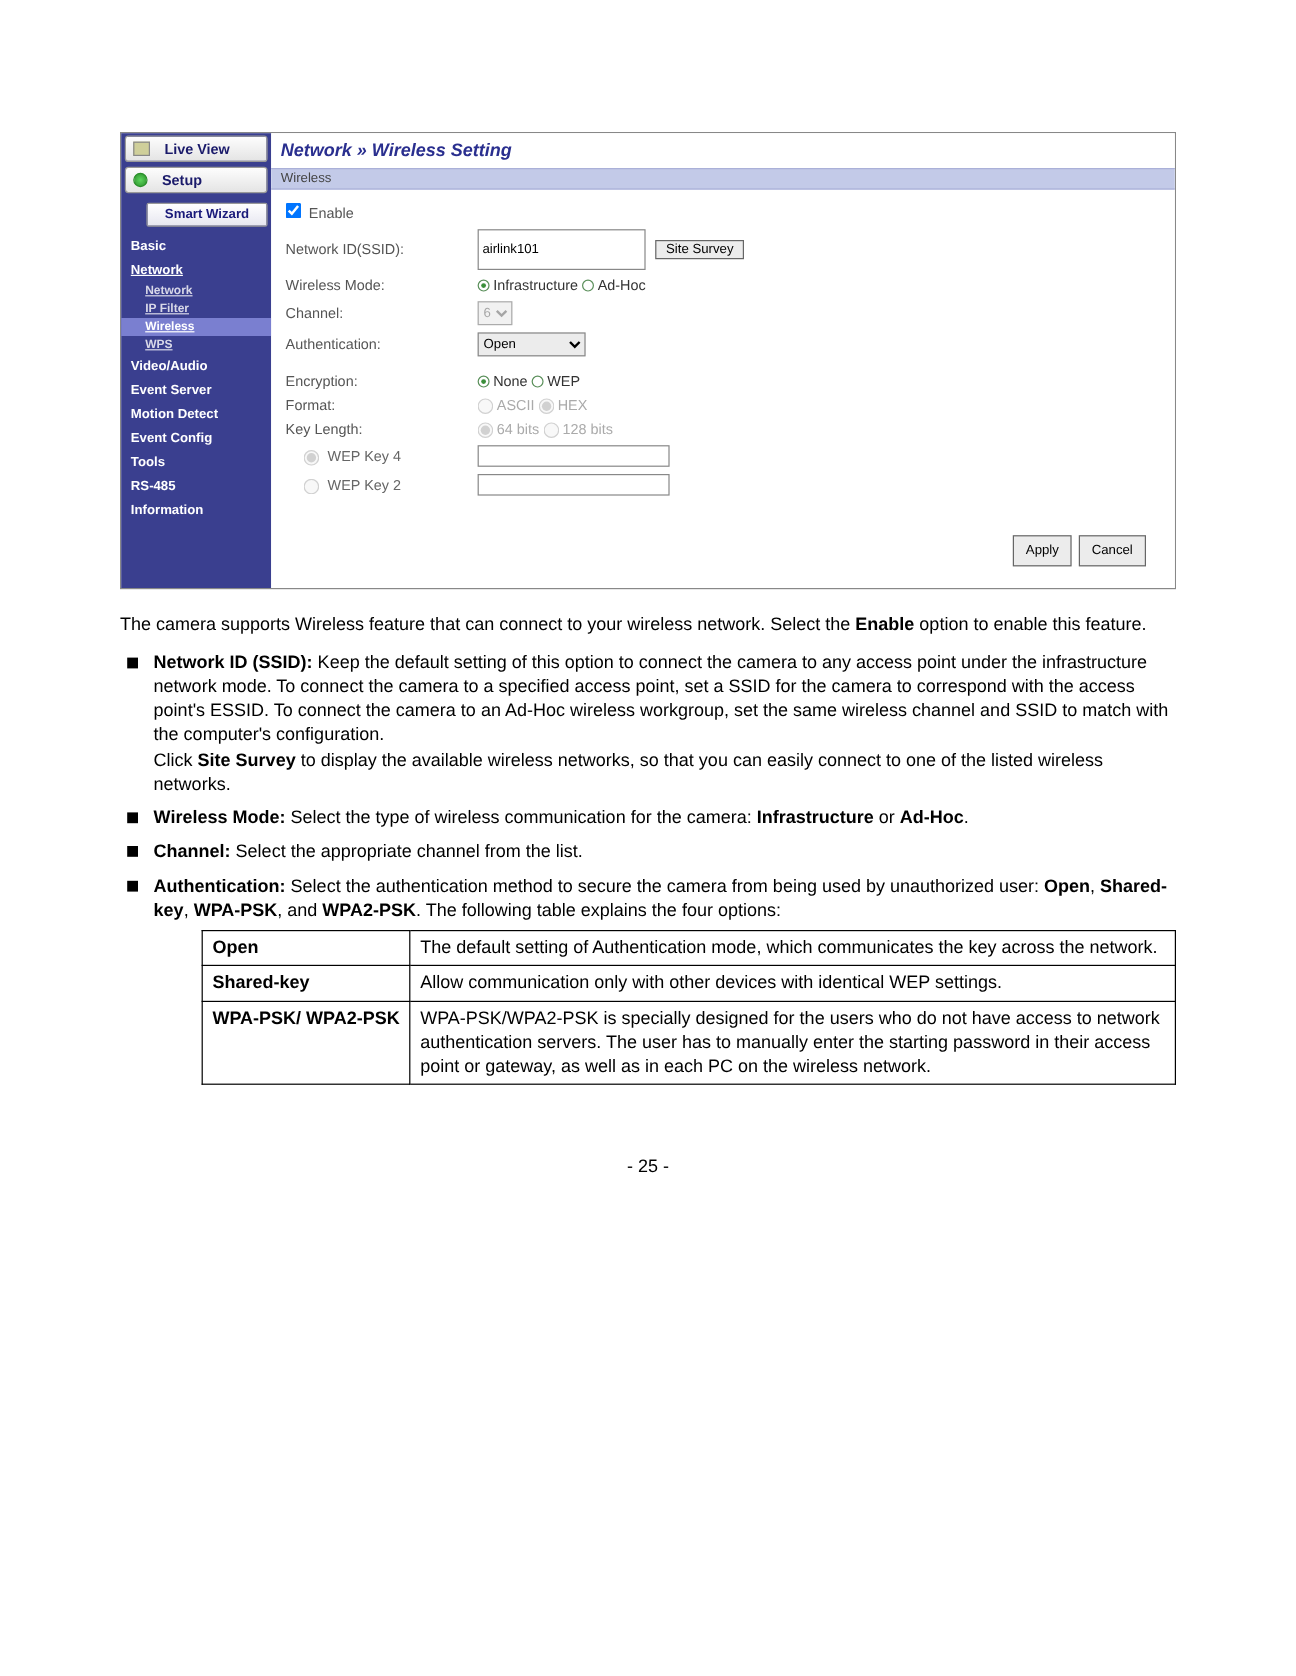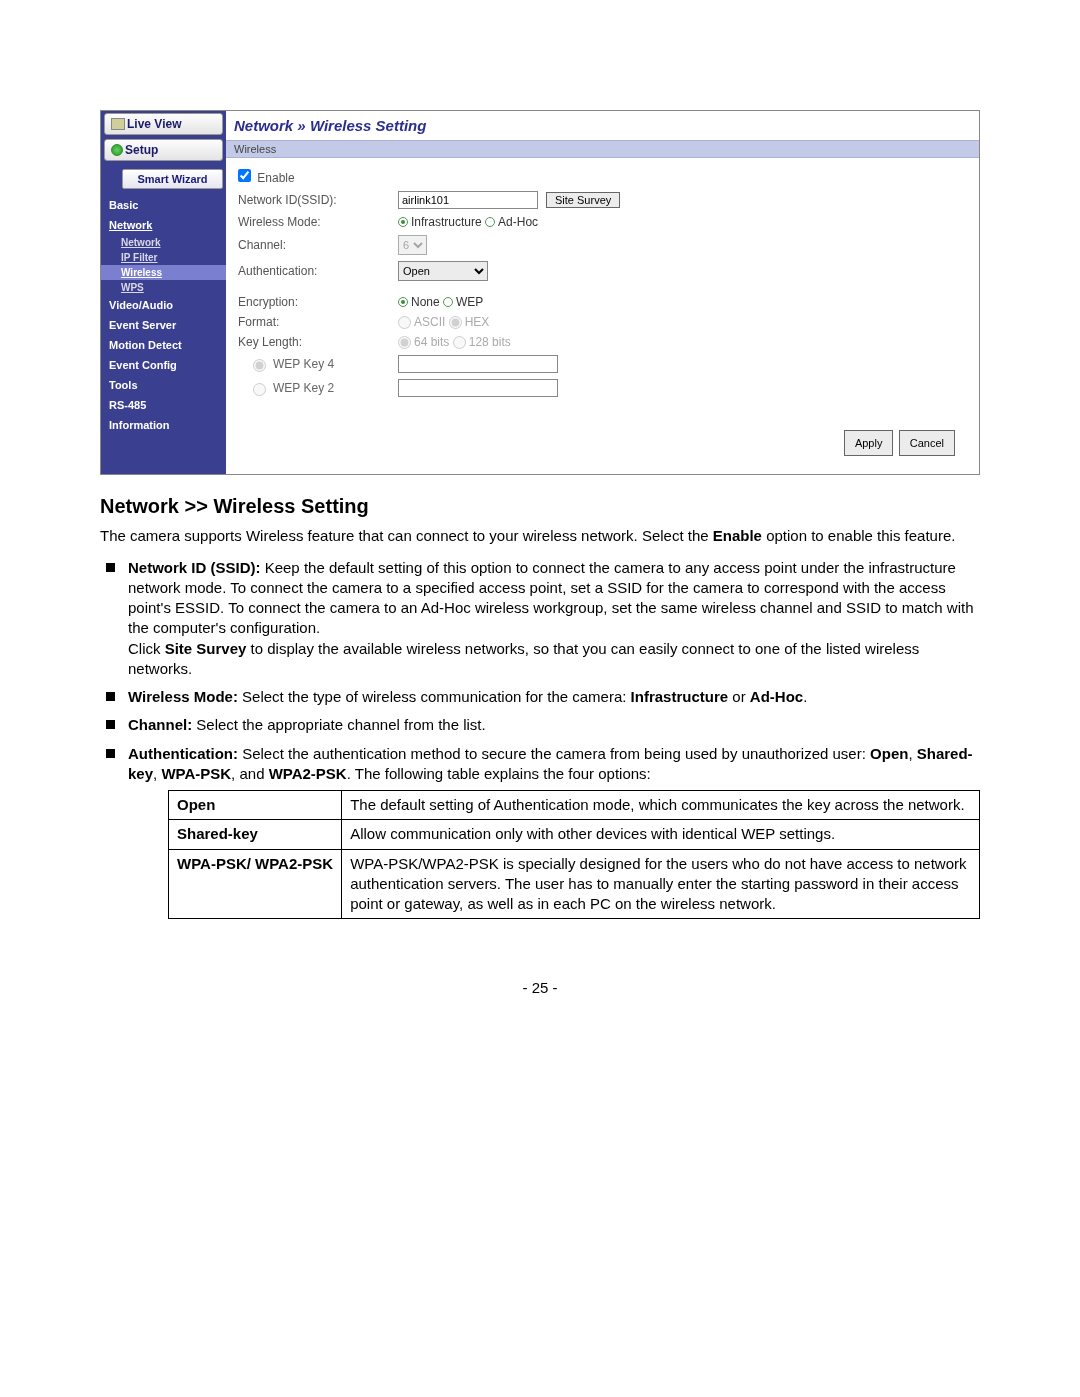--- a/index.html
+++ b/index.html
@@ -33,21 +33,21 @@
     background: linear-gradient(#fdfdfd, #e4e4e4);
     border: 1px solid #999;
     border-radius: 3px;
     margin: 2px 3px;
     padding: 3px 6px;
     font-weight: bold;
     font-size: 12px;
     color: #1a1a6a;
     display: flex;
     align-items: center;
-    gap: 2px;
+    gap: 12px;
   }
   .side-btn .ic {
     width: 14px; height: 12px; display: inline-block;
     background: #cfcf9a; border: 1px solid #888;
   }
   .side-btn.setup .ic {
     border-radius: 50%;
     background: radial-gradient(#5dd65d, #2a8f2a);
     border: 1px solid #2a8f2a;
     width: 12px; height: 12px;
@@ -101,21 +101,21 @@
     padding: 2px 8px;
     font-size: 11px;
     color: #444;
     border-top: 1px solid #aab0d8;
     border-bottom: 1px solid #aab0d8;
   }
   .form-area { padding: 8px 12px; }
   .frow { display: flex; align-items: center; padding: 3px 0; }
   .frow .lab { width: 160px; color: #555; }
   .frow input[type="text"] {
-    width: 140px; height: 18px;
+    width: 140px; height: 34px;
     border: 1px solid #888; font-size: 11px; padding: 1px 3px;
   }
   .frow select {
     height: 20px; border: 1px solid #888; font-size: 11px; background: #ececec;
   }
   .frow .btn {
     border: 1px solid #666; background: #ececec;
     padding: 1px 8px; font-size: 11px; margin-left: 8px;
   }
   .frow input[type="radio"], .frow input[type="checkbox"] { margin: 0 3px 0 0; }
@@ -283,21 +283,20 @@
         </div>
 
         <div class="footer-btns">
           <button><span>Apply</span></button>
           <button><span>Cancel</span></button>
         </div>
       </div>
     </div>
   </div>
 
-  <h2 class="doc-head">Network &gt;&gt; Wireless Setting</h2>
 
   <p class="doc-p">
     <span>The camera supports Wireless feature that can connect to your wireless network. Select the </span><b>Enable</b><span> option to enable this feature.</span>
   </p>
 
   <ul class="blacksquare">
     <li>
       <b>Network ID (SSID):</b><span> Keep the default setting of this option to connect the camera to any access point under the infrastructure network mode. To connect the camera to a specified access point, set a SSID for the camera to correspond with the access point's ESSID. To connect the camera to an Ad-Hoc wireless workgroup, set the same wireless channel and SSID to match with the computer's configuration.</span><br>
       <span>Click </span><b>Site Survey</b><span> to display the available wireless networks, so that you can easily connect to one of the listed wireless networks.</span>
     </li>

